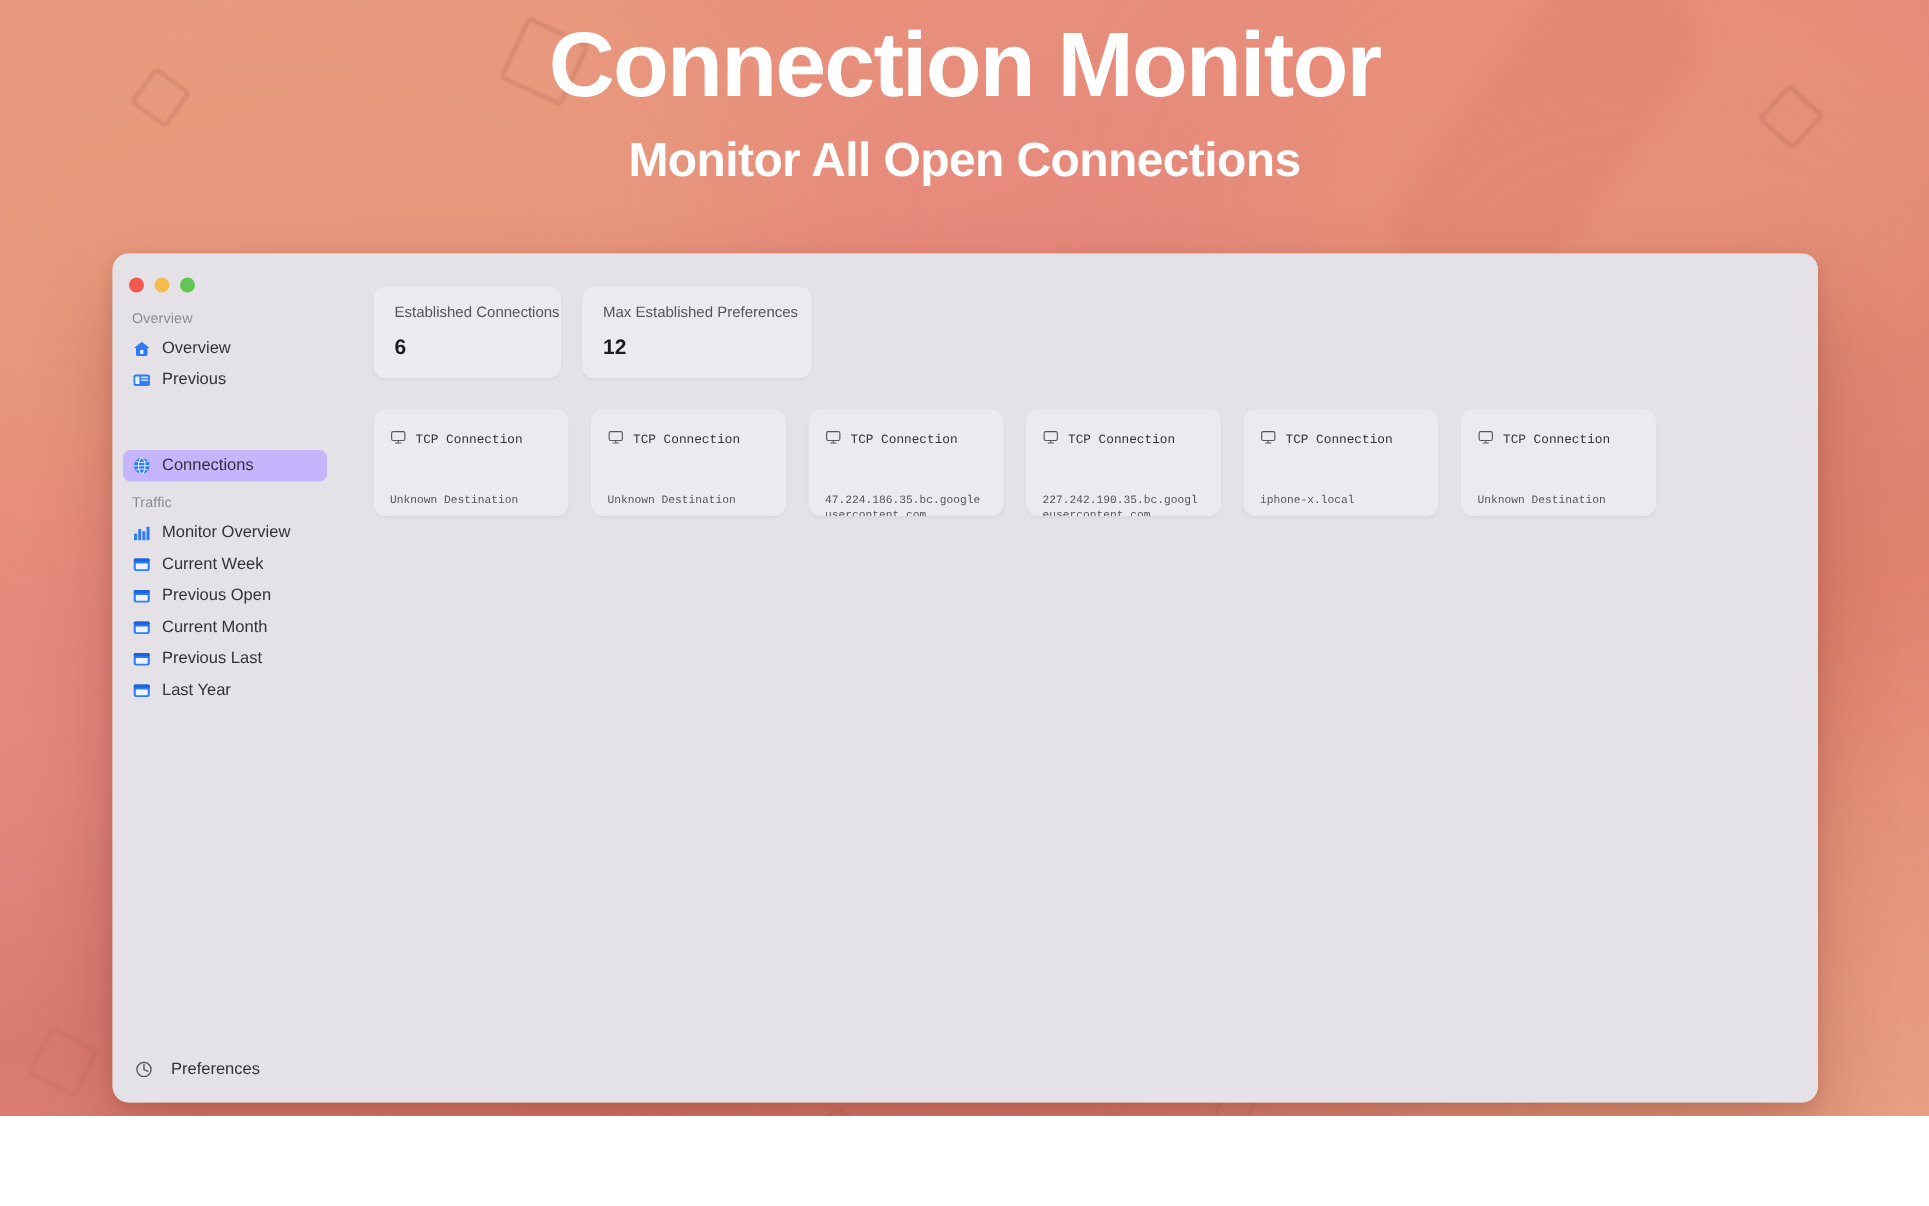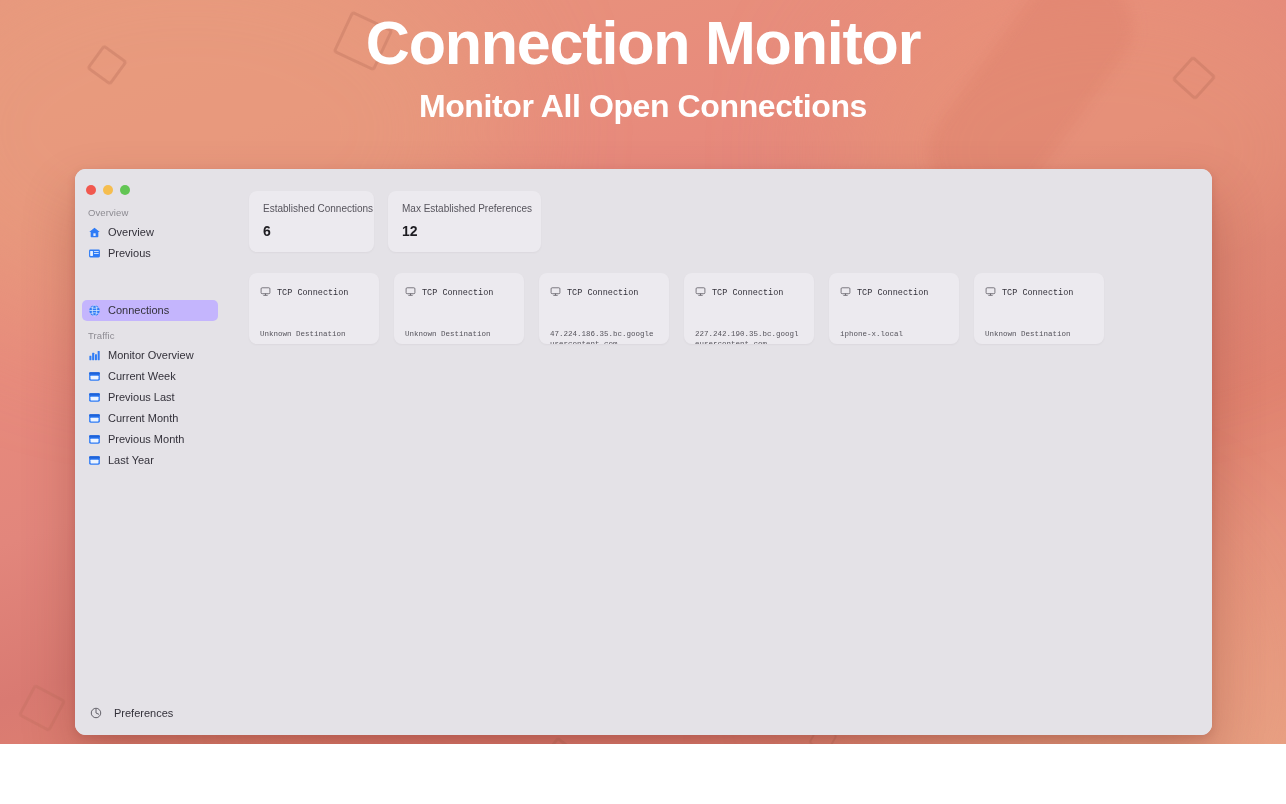--- a/index.html
+++ b/index.html
@@ -329,41 +329,41 @@
             <span>Current Week</span>
           </div>
           <div class="nav-item">
             <span class="nav-icon">
               <svg viewBox="0 0 16 16" width="13" height="13">
                 <rect x="1.4" y="2.9" width="13.2" height="10.2" rx="1.8" fill="#2f7cf6"></rect>
                 <rect x="1.4" y="2.9" width="13.2" height="2.6" rx="1.2" fill="#1f63d8"></rect>
                 <rect x="3.1" y="7" width="9.8" height="4.6" rx=".7" fill="#fff" opacity=".92"></rect>
               </svg>
             </span>
-            <span>Previous Last</span>
+            <span>Previous Open</span>
           </div>
           <div class="nav-item">
             <span class="nav-icon">
               <svg viewBox="0 0 16 16" width="13" height="13">
                 <rect x="1.4" y="2.9" width="13.2" height="10.2" rx="1.8" fill="#2f7cf6"></rect>
                 <rect x="1.4" y="2.9" width="13.2" height="2.6" rx="1.2" fill="#1f63d8"></rect>
                 <rect x="3.1" y="7" width="9.8" height="4.6" rx=".7" fill="#fff" opacity=".92"></rect>
               </svg>
             </span>
             <span>Current Month</span>
           </div>
           <div class="nav-item">
             <span class="nav-icon">
               <svg viewBox="0 0 16 16" width="13" height="13">
                 <rect x="1.4" y="2.9" width="13.2" height="10.2" rx="1.8" fill="#2f7cf6"></rect>
                 <rect x="1.4" y="2.9" width="13.2" height="2.6" rx="1.2" fill="#1f63d8"></rect>
                 <rect x="3.1" y="7" width="9.8" height="4.6" rx=".7" fill="#fff" opacity=".92"></rect>
               </svg>
             </span>
-            <span>Previous Month</span>
+            <span>Previous Last</span>
           </div>
           <div class="nav-item">
             <span class="nav-icon">
               <svg viewBox="0 0 16 16" width="13" height="13">
                 <rect x="1.4" y="2.9" width="13.2" height="10.2" rx="1.8" fill="#2f7cf6"></rect>
                 <rect x="1.4" y="2.9" width="13.2" height="2.6" rx="1.2" fill="#1f63d8"></rect>
                 <rect x="3.1" y="7" width="9.8" height="4.6" rx=".7" fill="#fff" opacity=".92"></rect>
               </svg>
             </span>
             <span>Last Year</span>

